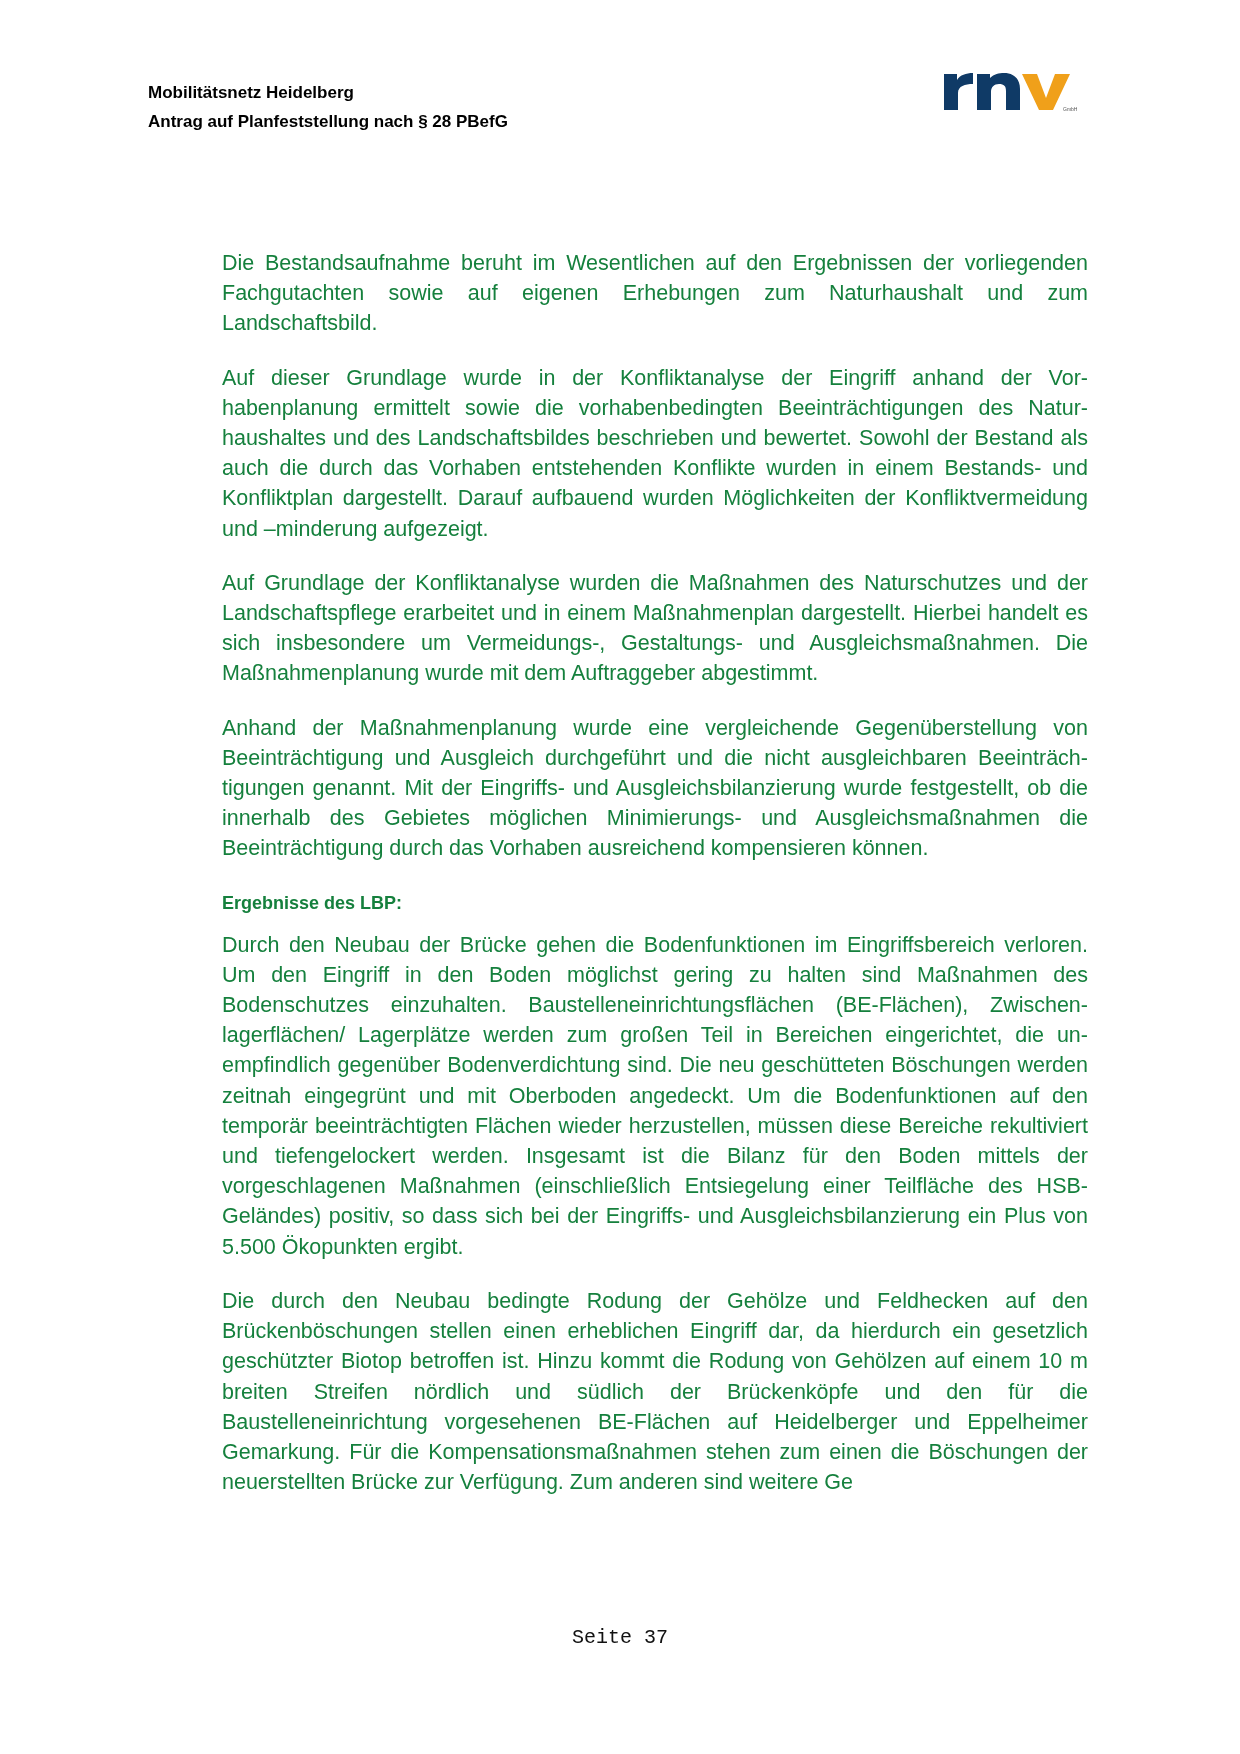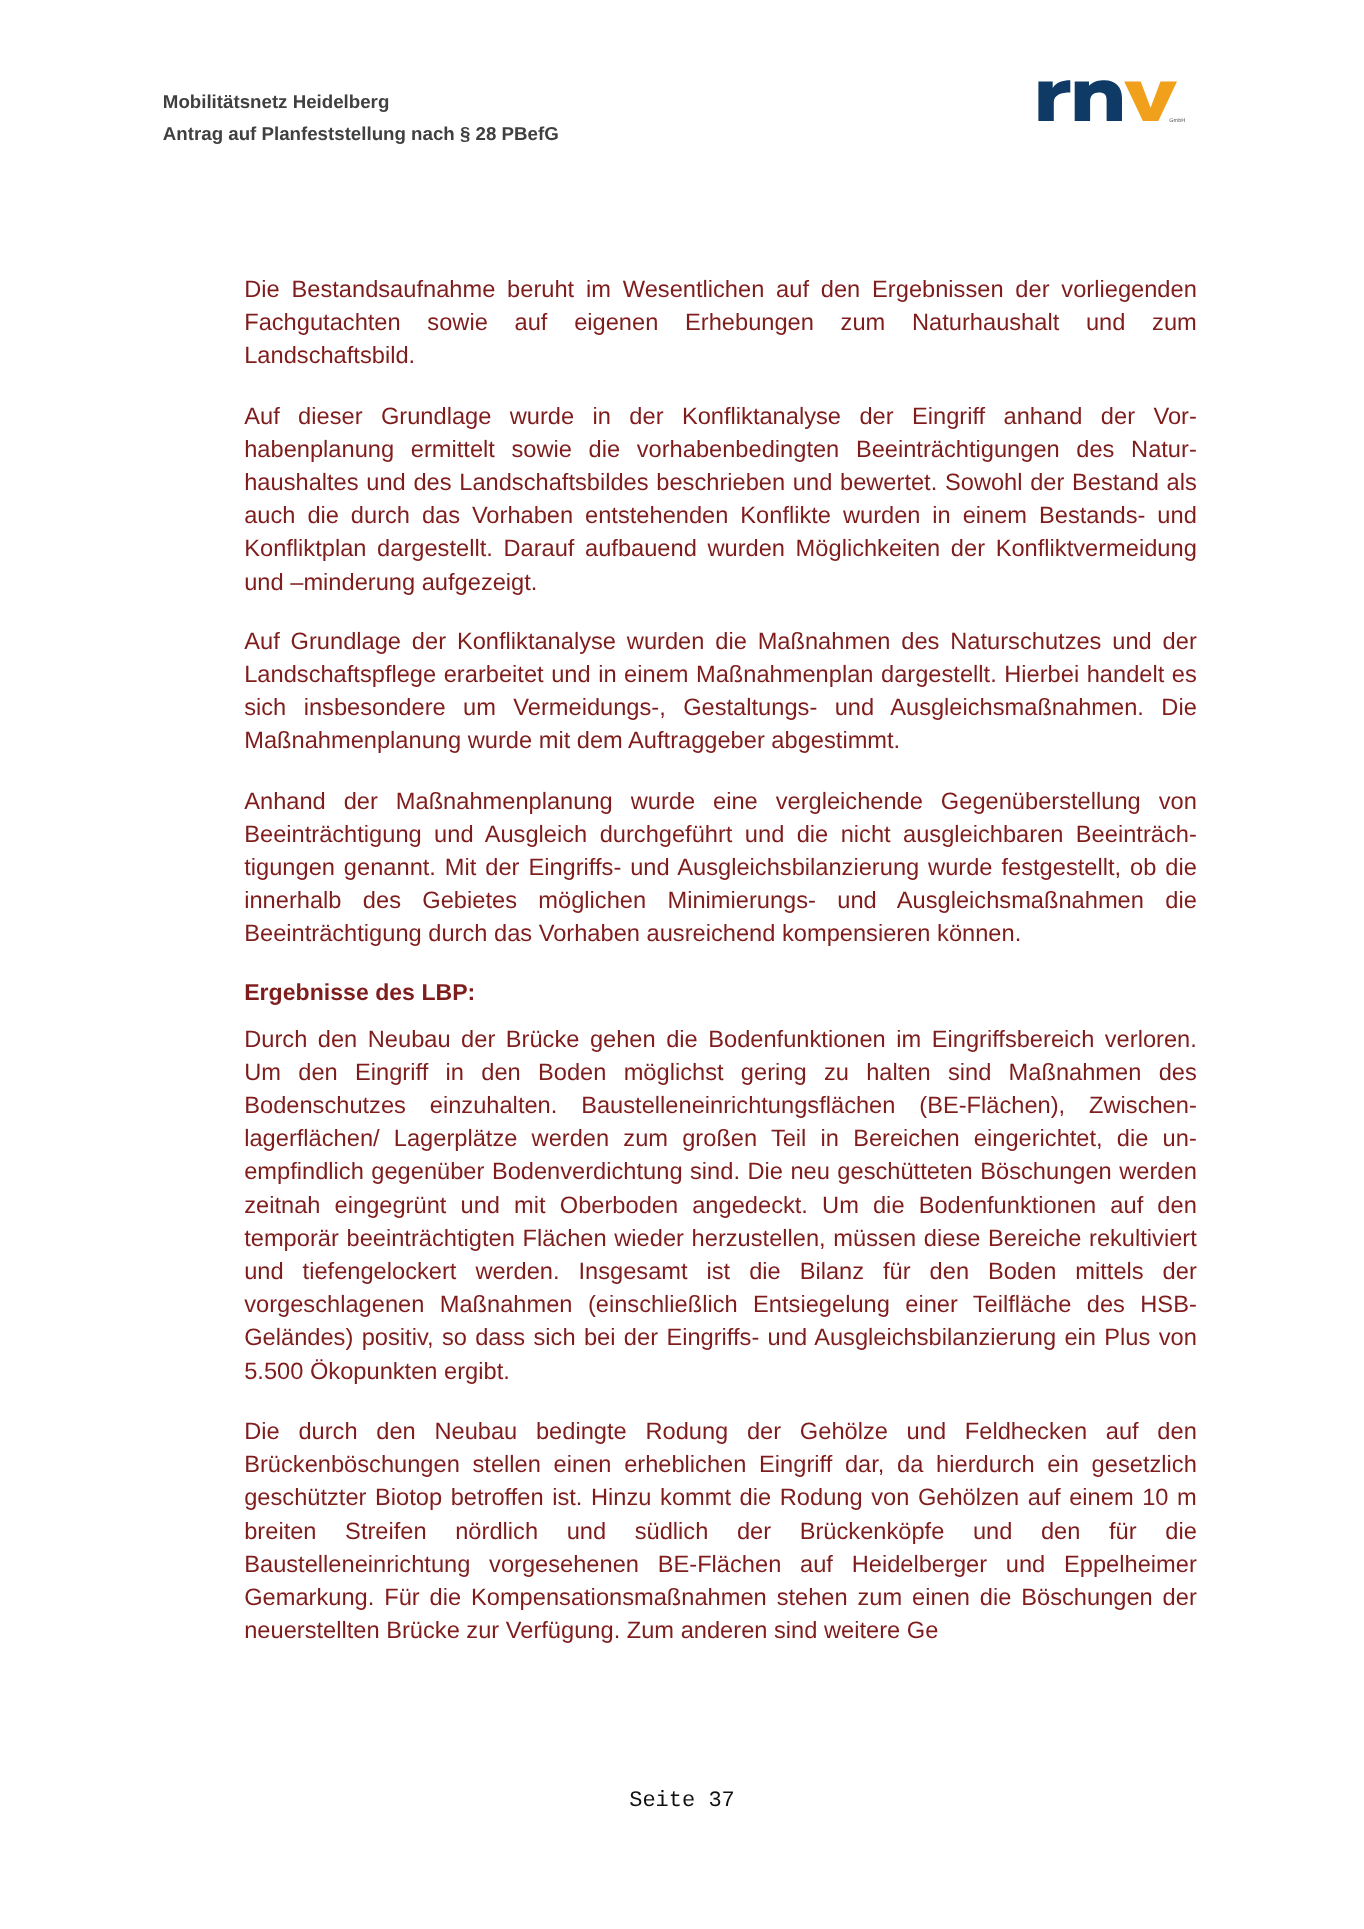--- a/index.html
+++ b/index.html
@@ -1,22 +1,22 @@
 <!DOCTYPE html>
 <html><head>
 <meta charset="utf-8">
 <style>
   html, body { margin: 0; padding: 0; background: #ffffff; }
   body { width: 1240px; height: 1754px; position: relative; overflow: hidden; color: #1a1a1a; }
-  .header { position: absolute; left: 148px; top: 78px; width: 760px; font-family: "Liberation Sans", sans-serif; font-weight: bold; font-size: 17px; line-height: 29px; color: #404040; }
+  .header { position: absolute; left: 148px; top: 78px; width: 760px; font-family: "Liberation Sans", sans-serif; font-weight: bold; font-size: 17px; line-height: 29px; color: #000000; }
   .header div { white-space: nowrap; }
   .logo { position: absolute; left: 940px; top: 60px; width: 150px; height: 56px; }
-  .body { position: absolute; left: 222px; top: 248px; width: 866px; font-family: "Liberation Sans", sans-serif; font-size: 21.5px; line-height: 30.2px; color: #7f1d1d; }
+  .body { position: absolute; left: 222px; top: 248px; width: 866px; font-family: "Liberation Sans", sans-serif; font-size: 21.5px; line-height: 30.2px; color: #15803d; }
   .body p { margin: 0 0 24px 0; text-align: justify; hyphens: manual; }
-  .body h3 { margin: 0 0 12px 0; font-size: 21px; font-weight: bold; line-height: 30px; }
+  .body h3 { margin: 0 0 12px 0; font-size: 18px; font-weight: bold; line-height: 30px; }
   .footer { position: absolute; left: 0; width: 1240px; top: 1626px; text-align: center; font-family: Liberation Mono, monospace; font-size: 20px; color: #111; }
 </style>
 </head>
 <body>
 
 <div class="header">
   <div>Mobilitätsnetz Heidelberg</div>
   <div>Antrag auf Planfeststellung nach § 28 PBefG</div>
 </div>
 

